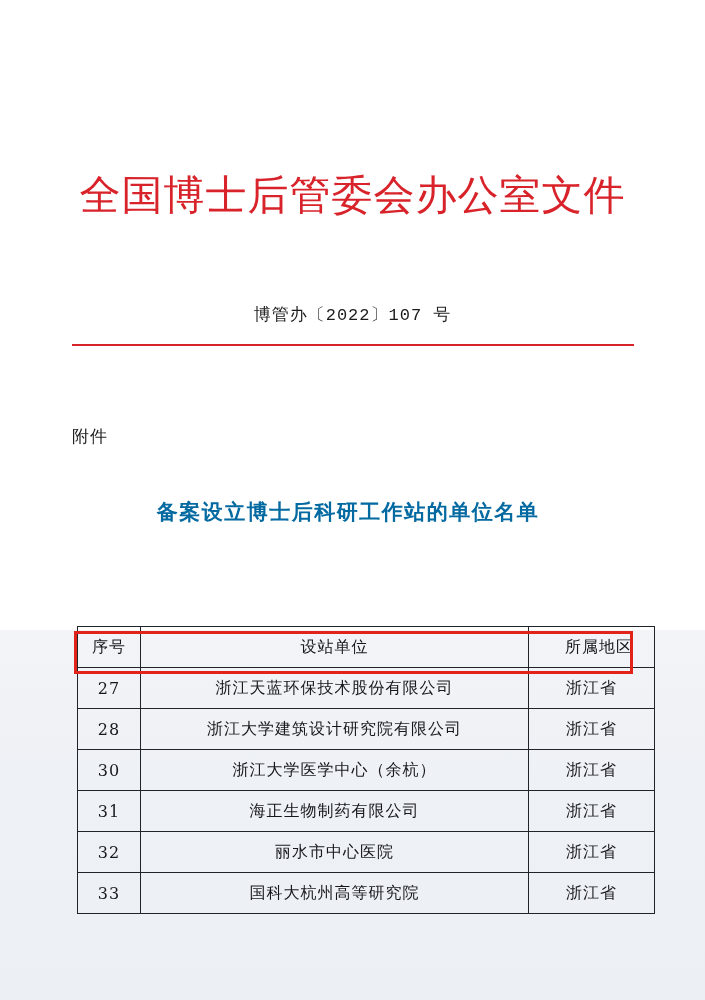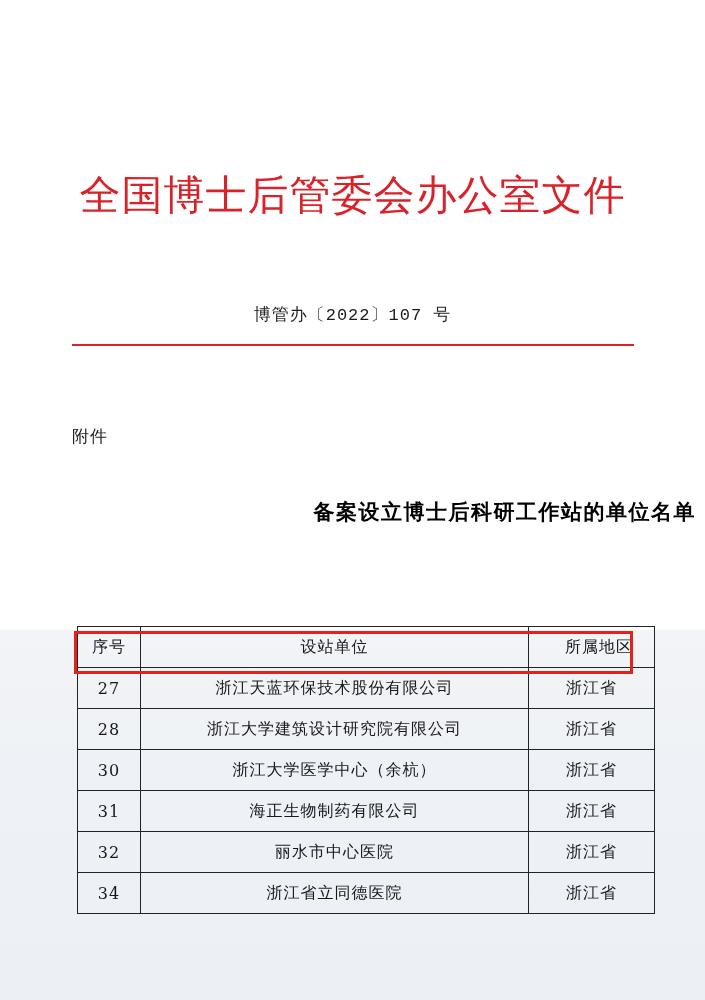--- a/index.html
+++ b/index.html
@@ -74,24 +74,24 @@
     font-size: 17px;
     color: #1c1c1c;
     letter-spacing: 1px;
   }
 
   .list-title {
     position: absolute;
     top: 498px;
     left: 0;
     width: 696px;
-    text-align: right;
+    text-align: center;
     font-size: 21px;
     font-weight: bold;
-    color: #000000;
+    color: #0369a1;
     letter-spacing: 1.5px;
   }
 
   table.unit-table {
     position: absolute;
     top: 626px;
     left: 77px;
     width: 553px;
     border-collapse: collapse;
     table-layout: fixed;
@@ -173,22 +173,22 @@
         <td>31</td>
         <td>海正生物制药有限公司</td>
         <td>浙江省</td>
       </tr>
       <tr>
         <td>32</td>
         <td>丽水市中心医院</td>
         <td>浙江省</td>
       </tr>
       <tr>
-        <td>34</td>
-        <td>浙江省立同德医院</td>
+        <td>33</td>
+        <td>国科大杭州高等研究院</td>
         <td>浙江省</td>
       </tr>
     </tbody>
   </table>
 
   <div class="highlight-box"></div>
 
 </div>
 
 </body></html>

